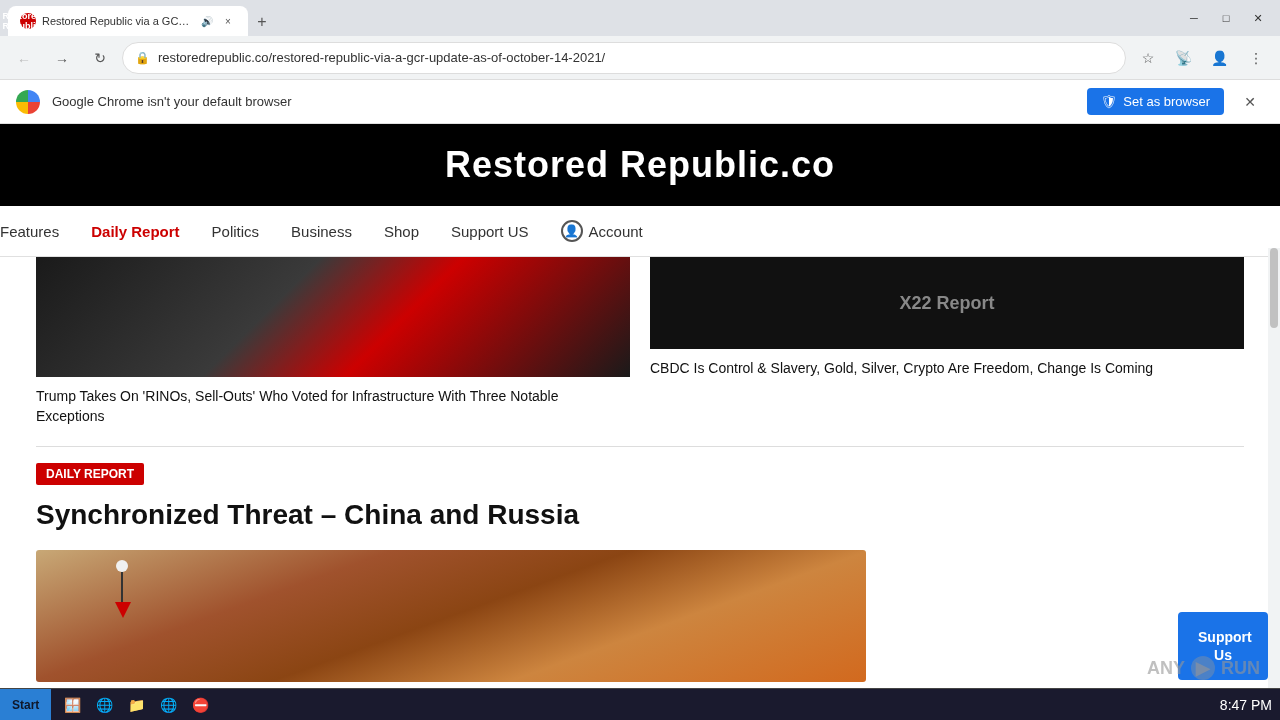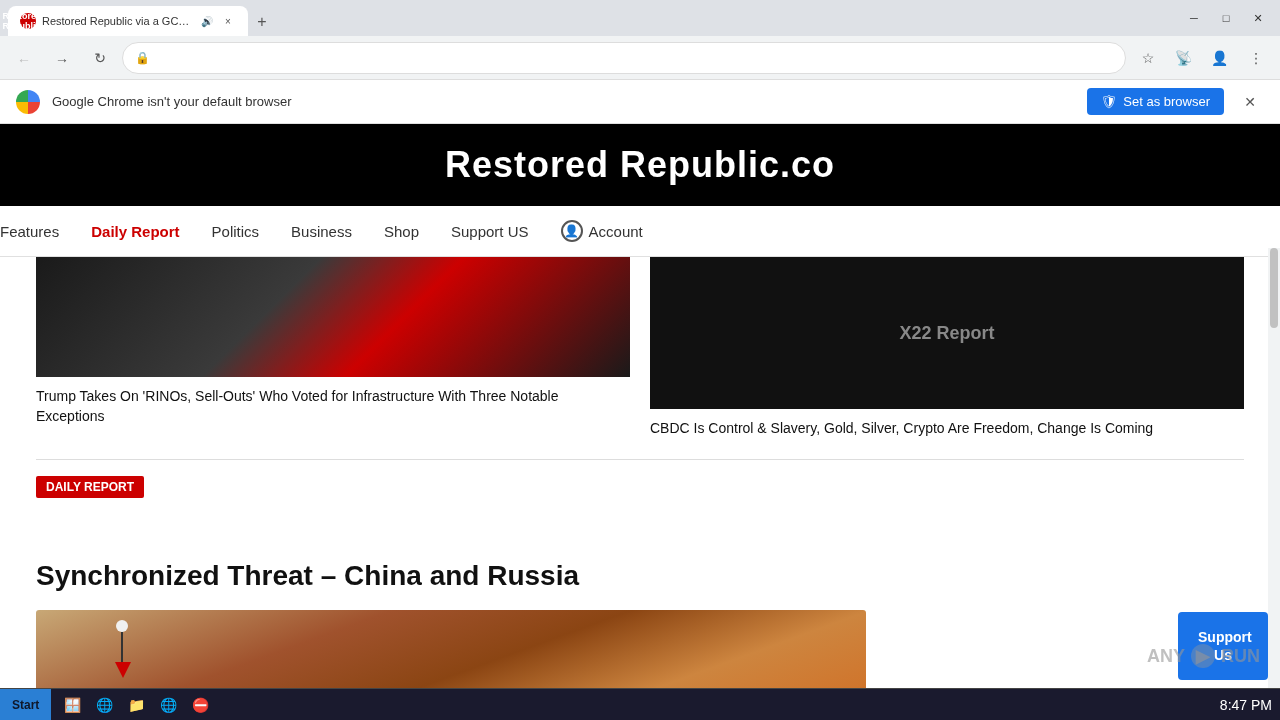--- a/index.html
+++ b/index.html
@@ -332,21 +332,21 @@
       line-height: 1.4;
     }
     
     .thumb-trump {
       background: linear-gradient(135deg, #1a1a1a 0%, #3a3a3a 40%, #cc0000 60%, #1a1a1a 100%);
       height: 120px;
       margin-bottom: 10px;
     }
     .thumb-x22 {
       background: #111;
-      height: 152px;
+      height: 92px;
       margin-bottom: 10px;
       display: flex;
       align-items: center;
       justify-content: center;
       color: #888;
       font-size: 18px;
       font-weight: bold;
     }
     .thumb-services {
       background: linear-gradient(135deg, #222 0%, #555 30%, #ff6600 60%, #222 100%);
@@ -383,21 +383,20 @@
       border-radius: 2px;
     }
 
     
     .article-heading {
       font-size: 28px;
       font-weight: bold;
       color: #111;
       padding: 0 36px 16px 36px;
       line-height: 1.3;
-      margin-top: 48px;
     }
 
     
     .main-article-img {
       margin: 0 36px;
       width: calc(100% - 72px - 48px);
       max-width: 830px;
       height: 132px;
       background: linear-gradient(160deg, #c8a876 0%, #a0522d 30%, #8b4513 50%, #cd853f 70%, #d2691e 100%);
       border-radius: 3px;
@@ -446,21 +445,21 @@
       font-weight: 600;
       cursor: pointer;
       width: 90px;
       text-align: center;
       line-height: 1.3;
     }
 
     
     .anyrun-watermark {
       position: absolute;
-      bottom: 20px;
+      bottom: 8px;
       right: 20px;
       color: rgba(150,150,150,0.6);
       font-size: 18px;
       font-weight: bold;
       display: flex;
       align-items: center;
       gap: 6px;
     }
     .anyrun-play {
       width: 24px;
@@ -493,20 +492,21 @@
       <div class="win-btn close">✕</div>
     </div>
   </div>
 
   <div class="toolbar">
     <div class="nav-btn disabled">←</div>
     <div class="nav-btn">→</div>
     <div class="nav-btn">↻</div>
     <div class="address-bar">
       <span class="lock-icon">🔒</span>
+      <span class="url-text">restoredrepublic.co/restored-republic-via-a-gcr-update-as-of-october-14-2021/</span>
     </div>
     <div class="toolbar-actions">
       <div class="nav-btn">☆</div>
       <div class="nav-btn">📡</div>
       <div class="nav-btn">👤</div>
       <div class="nav-btn">⋮</div>
     </div>
   </div>
 
   <div class="notification-bar">

